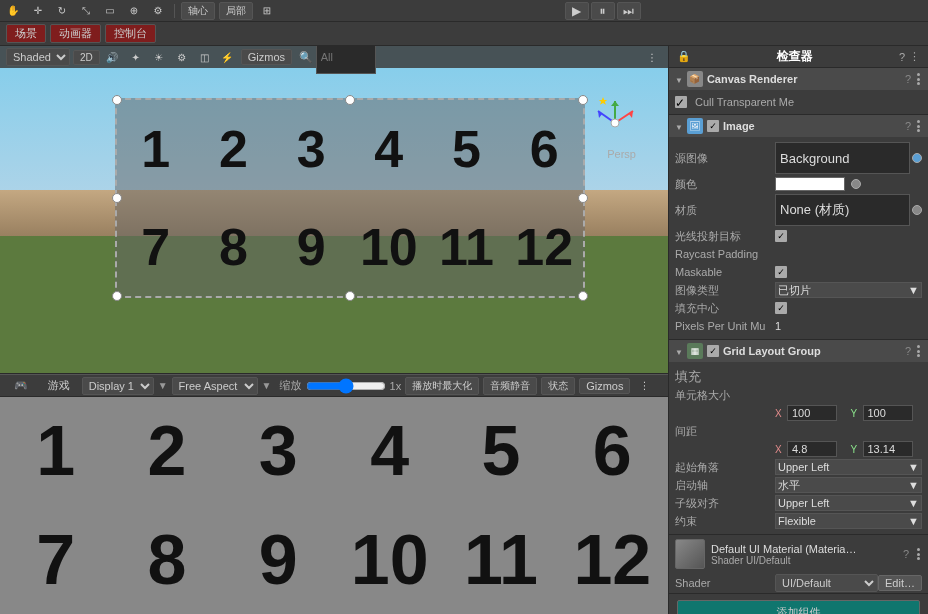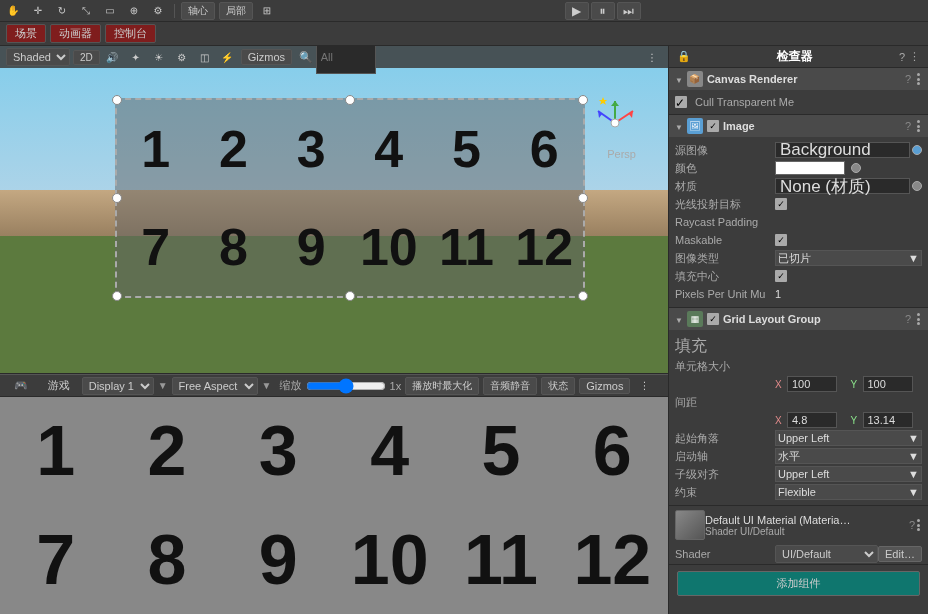--- a/index.html
+++ b/index.html
@@ -442,20 +442,21 @@
       text-align: center;
       cursor: pointer;
       border-radius: 2px;
     }
 
     
     .material-row {
       display: flex;
       align-items: center;
       padding: 4px 6px;
+      gap: 6px;
     }
     .material-preview {
       width: 30px;
       height: 30px;
       background: linear-gradient(135deg, #888 0%, #555 100%);
       border: 1px solid #666;
       border-radius: 2px;
       flex-shrink: 0;
     }
     .material-info {
@@ -483,23 +484,23 @@
     .cull-row {
       display: flex;
       align-items: center;
       padding: 2px 6px;
       gap: 4px;
     }
     .source-img-value {
       background: #2a2a2a;
       border: 1px solid #555;
       color: #ddd;
-      font-size: 17px;
-      flex: 1;
-      height: 16px;
+      font-size: 13px;
+      flex: 1;
+      height: 32px;
       padding: 1px 4px;
       display: flex;
       align-items: center;
     }
     .source-dot {
       width: 10px;
       height: 10px;
       border-radius: 50%;
       background: #5a9fd4;
       border: 1px solid #aaa;
@@ -568,21 +569,21 @@
       height: 3px;
       background: #aaa;
       border-radius: 50%;
     }
 
     .fill-subsection {
       padding: 2px 6px 0;
     }
     .fill-label {
       color: #aaa;
-      font-size: 16px;
+      font-size: 13px;
       margin-top: 7px;
     }
   </style>
 </head>
 <body>
 
 <div class="top-toolbar">
   <div class="toolbar-icon">✋</div>
   <div class="toolbar-icon">✛</div>
   <div class="toolbar-icon">↻</div>

